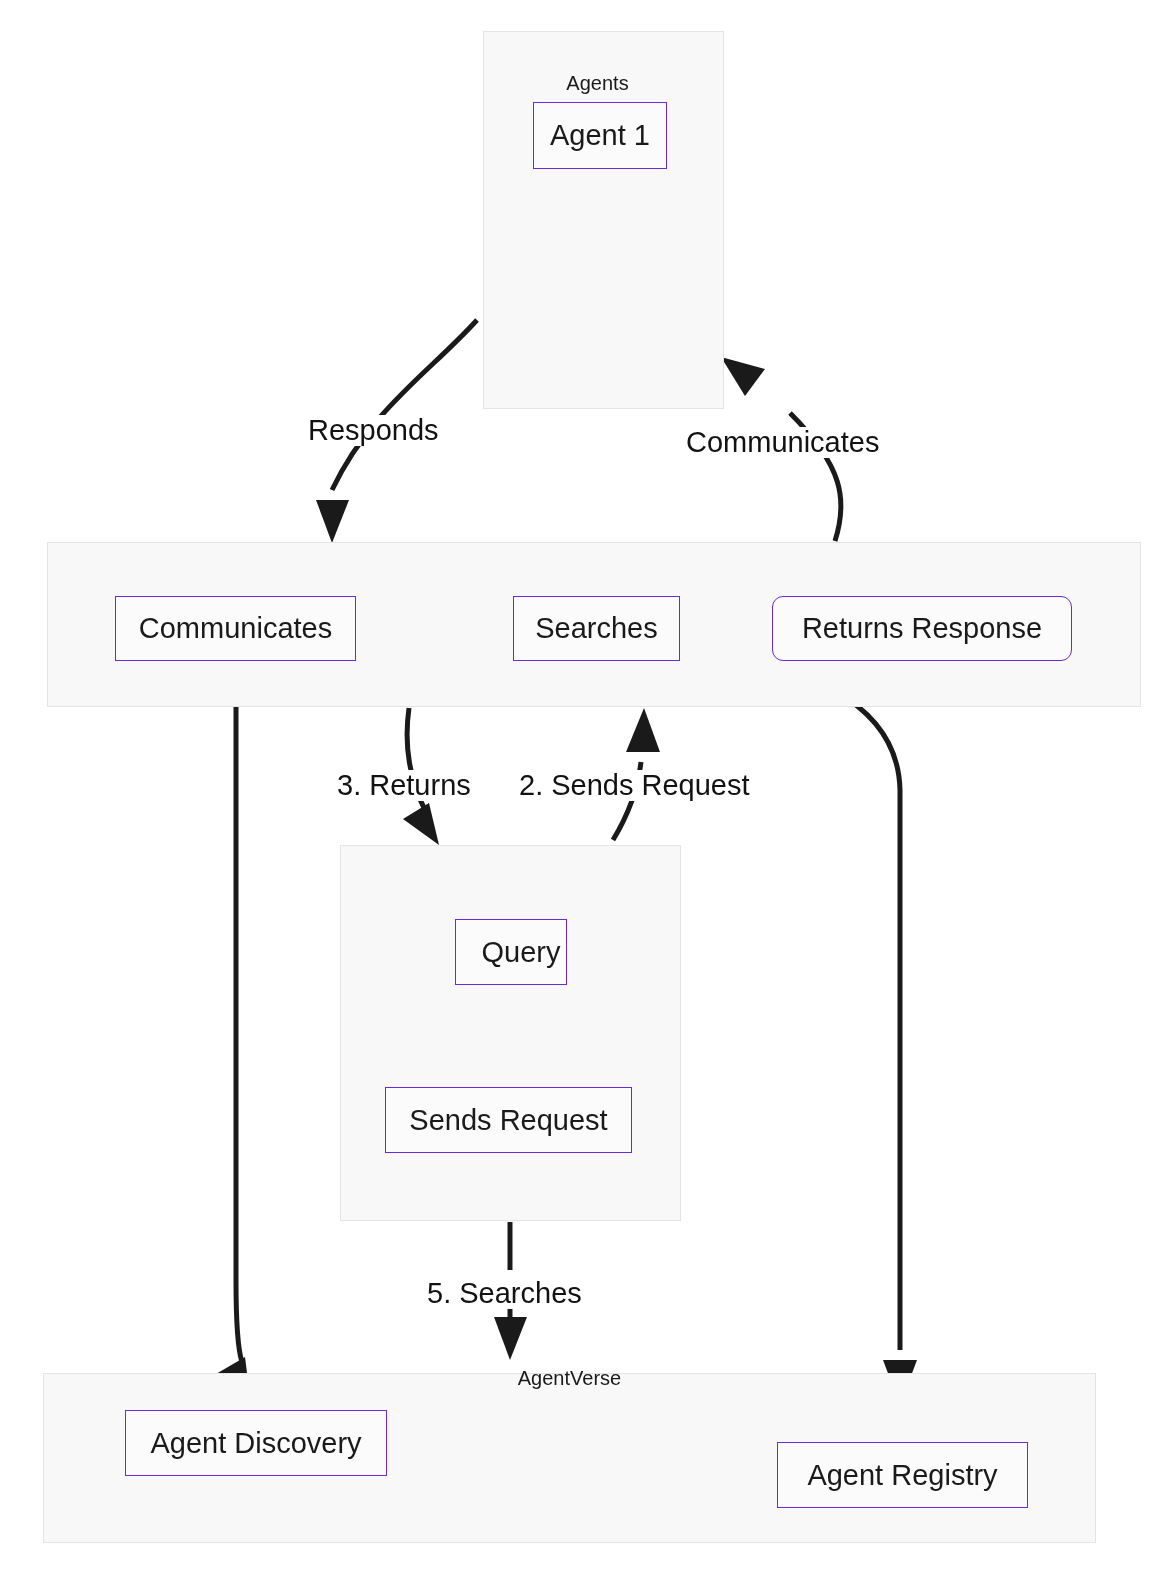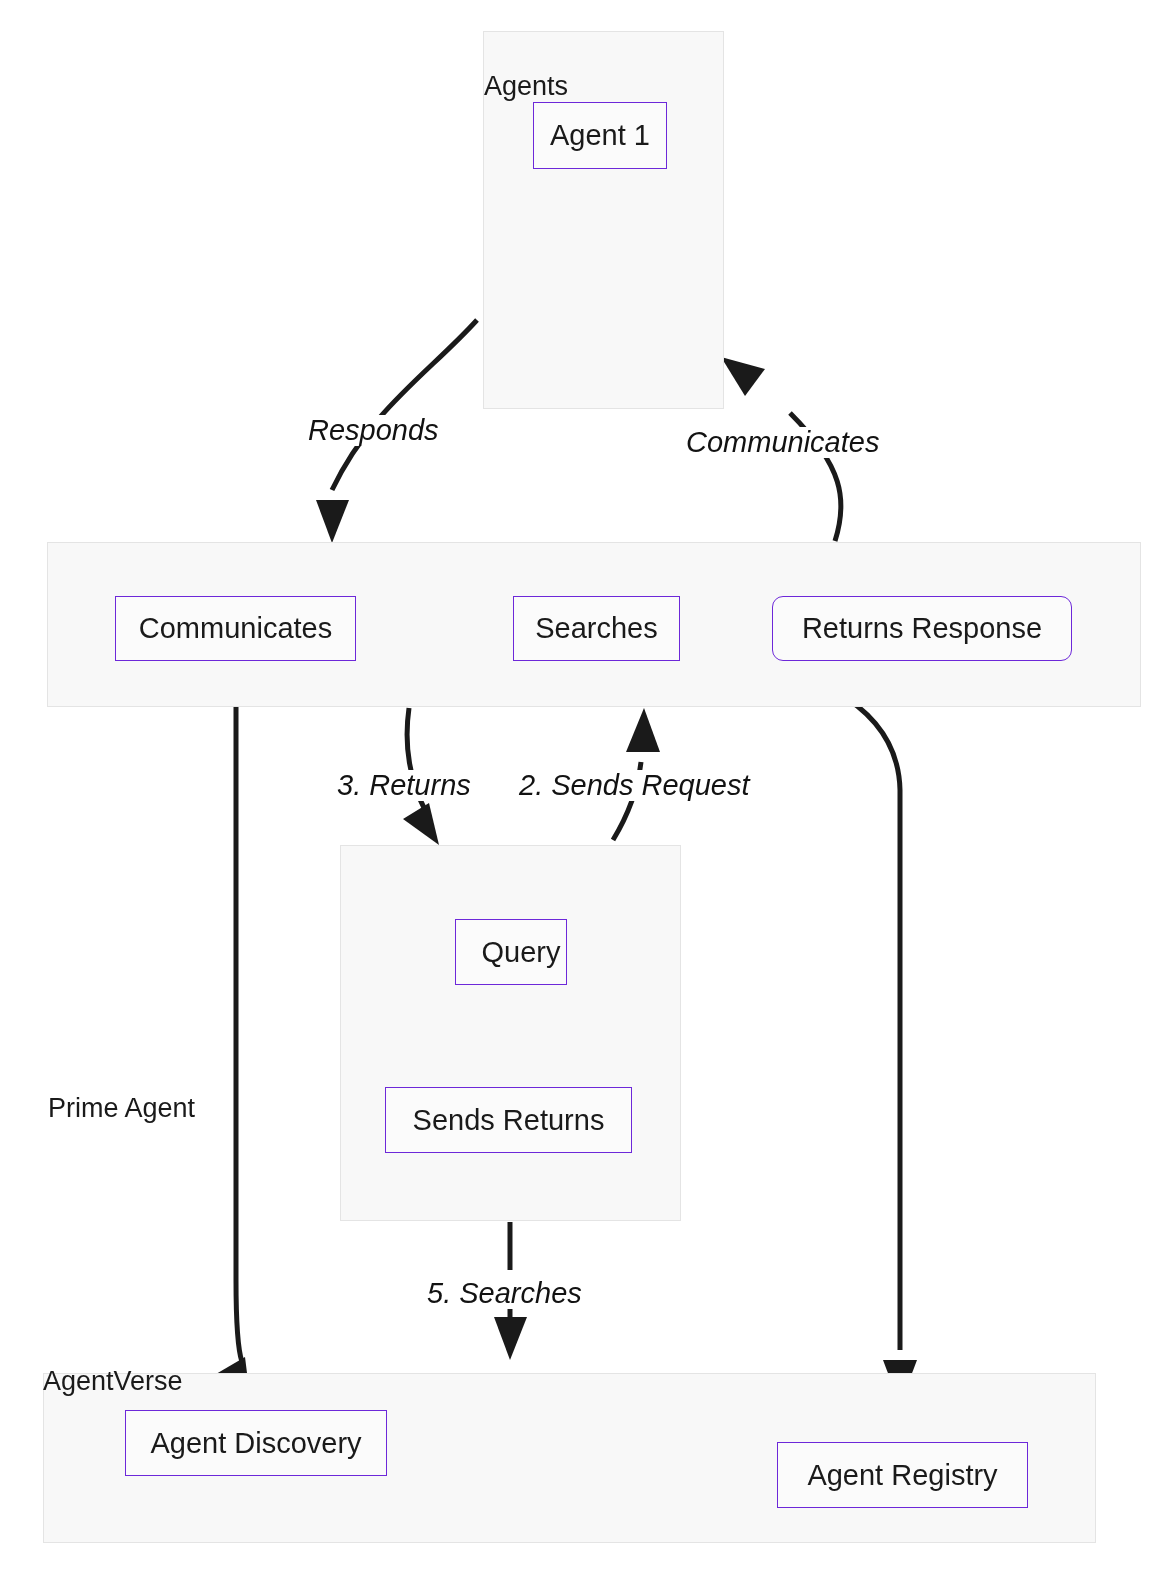--- a/index.html
+++ b/index.html
@@ -23,21 +23,22 @@
   .cluster {
     position: absolute;
     background: #f8f8f8;
     border: 1px solid #e4e4e4;
     box-sizing: border-box;
   }
   .cluster-title {
     position: absolute;
     left: 0;
     right: 12px;
-    font-size: 27px;
+    text-align: center;
+    font-size: 20px;
     color: #1a1a1a;
     line-height: 1;
     white-space: nowrap;
   }
 
   
   .node {
     position: absolute;
     background: #fbfbfb;
     border: 1px solid #6d28d9;
@@ -52,21 +53,20 @@
 
   
   .edge-label {
     position: absolute;
     font-size: 29px;
     color: #121212;
     line-height: 1;
     white-space: nowrap;
     background: #ffffff;
     padding: 1px 3px;
-    font-style: italic;
   }
 
   
   #edge-layer {
     position: absolute;
     left: 0;
     top: 0;
     width: 1154px;
     height: 1586px;
     pointer-events: none;
@@ -161,21 +161,21 @@
     <div class="cluster-title">Prime Agent</div>
   </div>
   <div class="node" id="node-communicates">Communicates</div>
   <div class="node" id="node-searches">Searches</div>
   <div class="node" id="node-returns-resp">Returns Response</div>
 
   <div class="cluster" id="cluster-client">
     
   </div>
   <div class="node" id="node-query">Query</div>
-  <div class="node" id="node-sends-request">Sends Returns</div>
+  <div class="node" id="node-sends-request">Sends Request</div>
 
   <div class="cluster" id="cluster-agentverse">
   </div>
   <div class="cluster-title" id="agentverse-title-wrap" style="position:absolute; left:43px; top:1368px; width:1053px;">AgentVerse</div>
   <div class="node" id="node-agent-discovery">Agent Discovery</div>
   <div class="node" id="node-agent-registry">Agent Registry</div>
 
   <div class="edge-label" id="label-responds">Responds</div>
   <div class="edge-label" id="label-communicates-up">Communicates</div>
   <div class="edge-label" id="label-3-returns">3. Returns</div>

